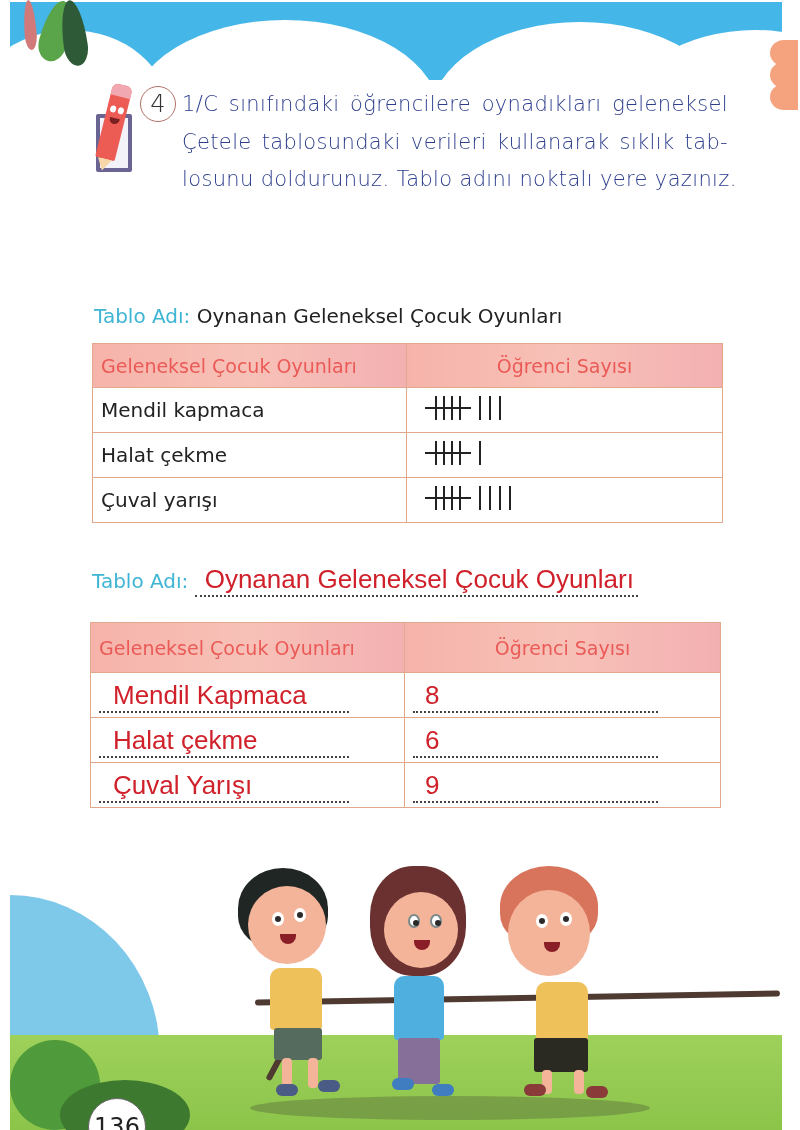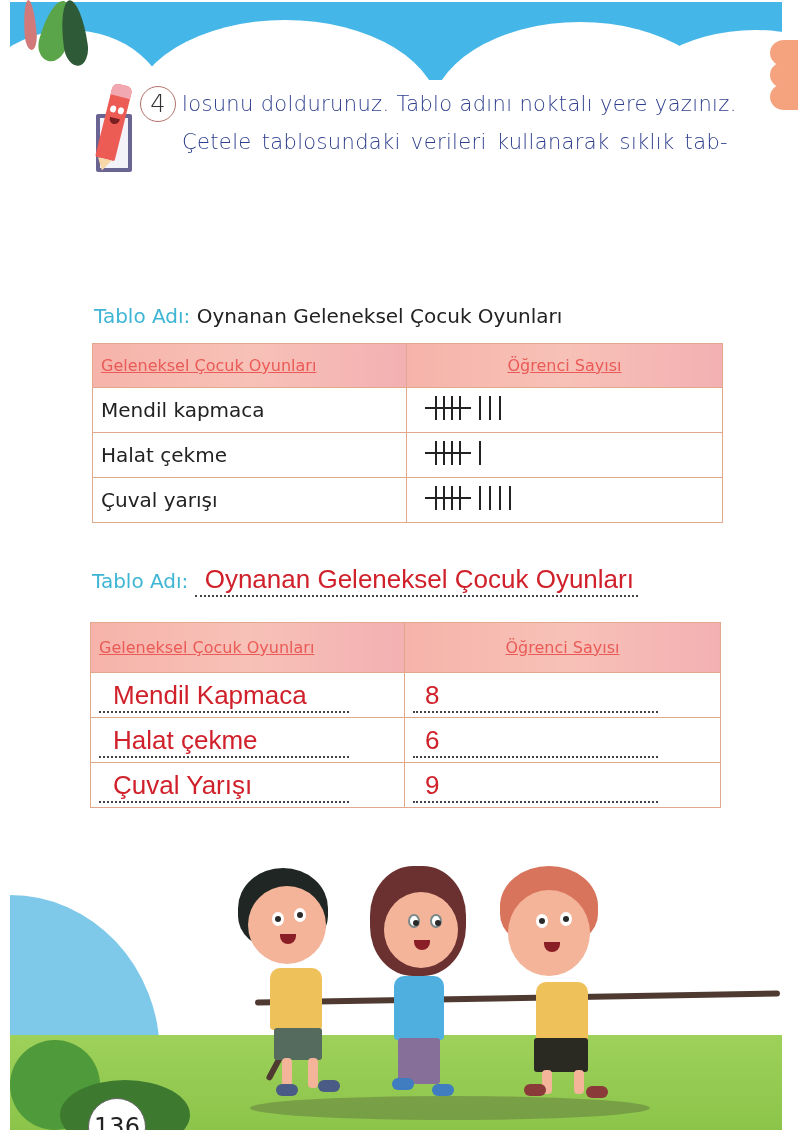--- a/index.html
+++ b/index.html
@@ -29,21 +29,21 @@
   
   .t-title { position: absolute; font-size: 20px; white-space: nowrap; }
   .t-label { color: #3eb5d4; }
   .t-value { color: #222; }
   .t-answer { color: #d0202a; font-family: "Liberation Sans", sans-serif; font-size: 26px; }
   .dots { border-bottom: 2px dotted #444; }
 
   
   table.tbl { position: absolute; border-collapse: collapse; table-layout: fixed; }
   .tbl td { border: 1px solid #e2a88c; font-size: 20px; color: #222; height: 45px; padding: 0 8px; white-space: nowrap; }
-  .tbl tr.head td { background: linear-gradient(90deg, #f6b3aa 0%, #f7c1b7 50%, #f3b0b2 100%); color: #ea5a56; font-size: 16px; height: 44px; text-decoration: underline; }
+  .tbl tr.head td { background: linear-gradient(90deg, #f6b3aa 0%, #f7c1b7 50%, #f3b0b2 100%); color: #ea5a56; font-size: 19px; height: 44px; }
   .tbl td.center { text-align: center; }
   .tally { display: inline-flex; align-items: center; gap: 0; }
   .tally-five { position: relative; display: inline-flex; gap: 6px; margin-right: 18px; }
   .tally-five span { display: inline-block; width: 2px; height: 24px; background: #222; }
   .tally-five::after { content: ""; position: absolute; left: -10px; right: -10px; top: 11px; height: 2px; background: #222; }
   .tally-single { display: inline-block; width: 2px; height: 24px; background: #222; margin-right: 8px; }
 
   .ans-cell { position: relative; }
   .ans-cell .ans { display: inline-block; color: #d0202a; font-family: "Liberation Sans", sans-serif; font-size: 26px; line-height: 30px; }
   .ans-cell .uline { position: absolute; left: 8px; bottom: 4px; border-bottom: 2px dotted #444; }
@@ -90,22 +90,23 @@
 <div class="q-icon">
   <div class="notepad"></div>
   <div class="pencil">
     <span class="eye" style="left:3px;"></span>
     <span class="eye" style="left:11px;"></span>
     <span class="mouth"></span>
   </div>
 </div>
 <div class="q-number">4</div>
 <div class="q-text">
+  <span class="line">1/C sınıfındaki öğrencilere oynadıkları geleneksel</span>
+  <span class="line">Çetele tablosundaki verileri kullanarak sıklık tab-</span>
   <span class="line">losunu doldurunuz. Tablo adını noktalı yere yazınız.</span>
-  <span class="line">Çetele tablosundaki verileri kullanarak sıklık tab-</span>
 </div>
 
 <div class="t-title" style="left:94px; top:304px;">
   <span class="t-label">Tablo Adı:</span>
   <span class="t-value">Oynanan Geleneksel Çocuk Oyunları</span>
 </div>
 <table class="tbl" style="left:92px; top:343px; width:630px;">
   <colgroup>
       <col style="width:314px">
       <col style="width:316px">

